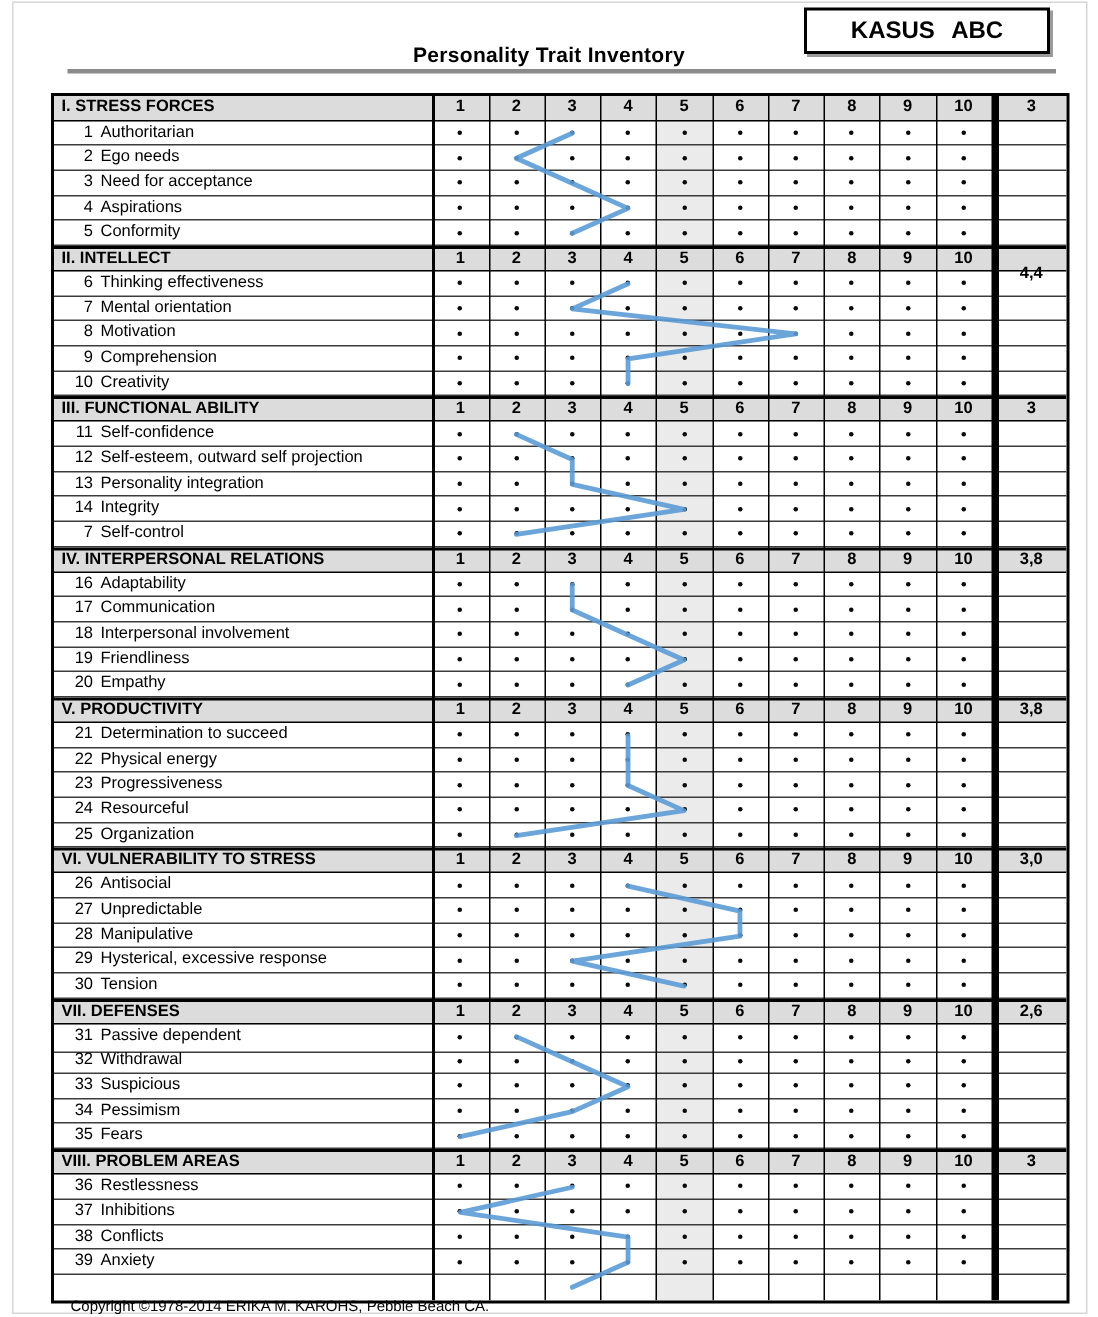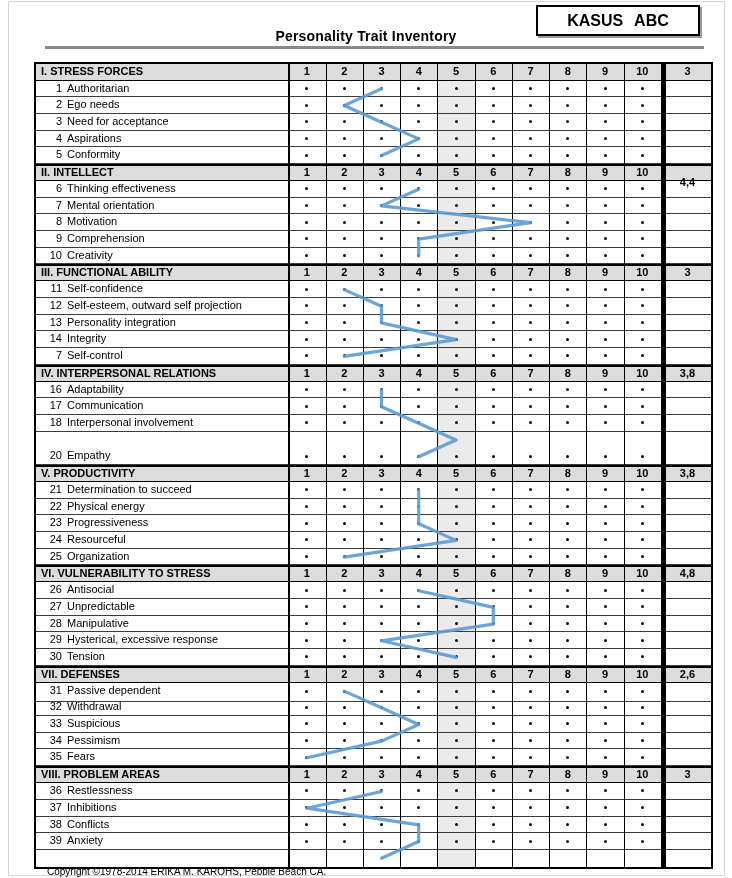--- a/index.html
+++ b/index.html
@@ -358,20 +358,34 @@
       <span class="dot" style="left: 306.705px;"></span>
       <span class="dot" style="left: 343.975px;"></span>
       <span class="dot" style="left: 381.245px;"></span>
       <span class="dot" style="left: 418.515px;"></span>
       <span class="dot" style="left: 455.785px;"></span>
       <span class="dot" style="left: 493.055px;"></span>
       <span class="dot" style="left: 530.325px;"></span>
       <span class="dot" style="left: 567.595px;"></span>
       <span class="dot" style="left: 604.865px;"></span>
     </div>
+    <div class="row trait" style="top: 368.168px; height: 16.676px; line-height: 15.676px;">
+      <span class="tnum">19</span>
+      <span class="tlabel">Friendliness</span>
+      <span class="dot" style="left: 269.435px;"></span>
+      <span class="dot" style="left: 306.705px;"></span>
+      <span class="dot" style="left: 343.975px;"></span>
+      <span class="dot" style="left: 381.245px;"></span>
+      <span class="dot" style="left: 418.515px;"></span>
+      <span class="dot" style="left: 455.785px;"></span>
+      <span class="dot" style="left: 493.055px;"></span>
+      <span class="dot" style="left: 530.325px;"></span>
+      <span class="dot" style="left: 567.595px;"></span>
+      <span class="dot" style="left: 604.865px;"></span>
+    </div>
     <div class="row trait" style="top: 384.844px; height: 16.676px; line-height: 15.676px;">
       <span class="tnum">20</span>
       <span class="tlabel">Empathy</span>
       <span class="dot" style="left: 269.435px;"></span>
       <span class="dot" style="left: 306.705px;"></span>
       <span class="dot" style="left: 343.975px;"></span>
       <span class="dot" style="left: 381.245px;"></span>
       <span class="dot" style="left: 418.515px;"></span>
       <span class="dot" style="left: 455.785px;"></span>
       <span class="dot" style="left: 493.055px;"></span>
@@ -468,21 +482,21 @@
       <span class="colnum" style="left: 252.3px; width: 37.27px;">1</span>
       <span class="colnum" style="left: 289.57px; width: 37.27px;">2</span>
       <span class="colnum" style="left: 326.84px; width: 37.27px;">3</span>
       <span class="colnum" style="left: 364.11px; width: 37.27px;">4</span>
       <span class="colnum" style="left: 401.38px; width: 37.27px;">5</span>
       <span class="colnum" style="left: 438.65px; width: 37.27px;">6</span>
       <span class="colnum" style="left: 475.92px; width: 37.27px;">7</span>
       <span class="colnum" style="left: 513.19px; width: 37.27px;">8</span>
       <span class="colnum" style="left: 550.46px; width: 37.27px;">9</span>
       <span class="colnum" style="left: 587.73px; width: 37.27px;">10</span>
-      <span class="score" style="left: 630px; width: 43px;">4,8</span>
+      <span class="score" style="left: 630px; width: 43px;">3,0</span>
     </div>
     <div class="row trait" style="top: 518.9px; height: 16.676px; line-height: 15.676px;">
       <span class="tnum">26</span>
       <span class="tlabel">Antisocial</span>
       <span class="dot" style="left: 269.435px;"></span>
       <span class="dot" style="left: 306.705px;"></span>
       <span class="dot" style="left: 343.975px;"></span>
       <span class="dot" style="left: 381.245px;"></span>
       <span class="dot" style="left: 418.515px;"></span>
       <span class="dot" style="left: 455.785px;"></span>

